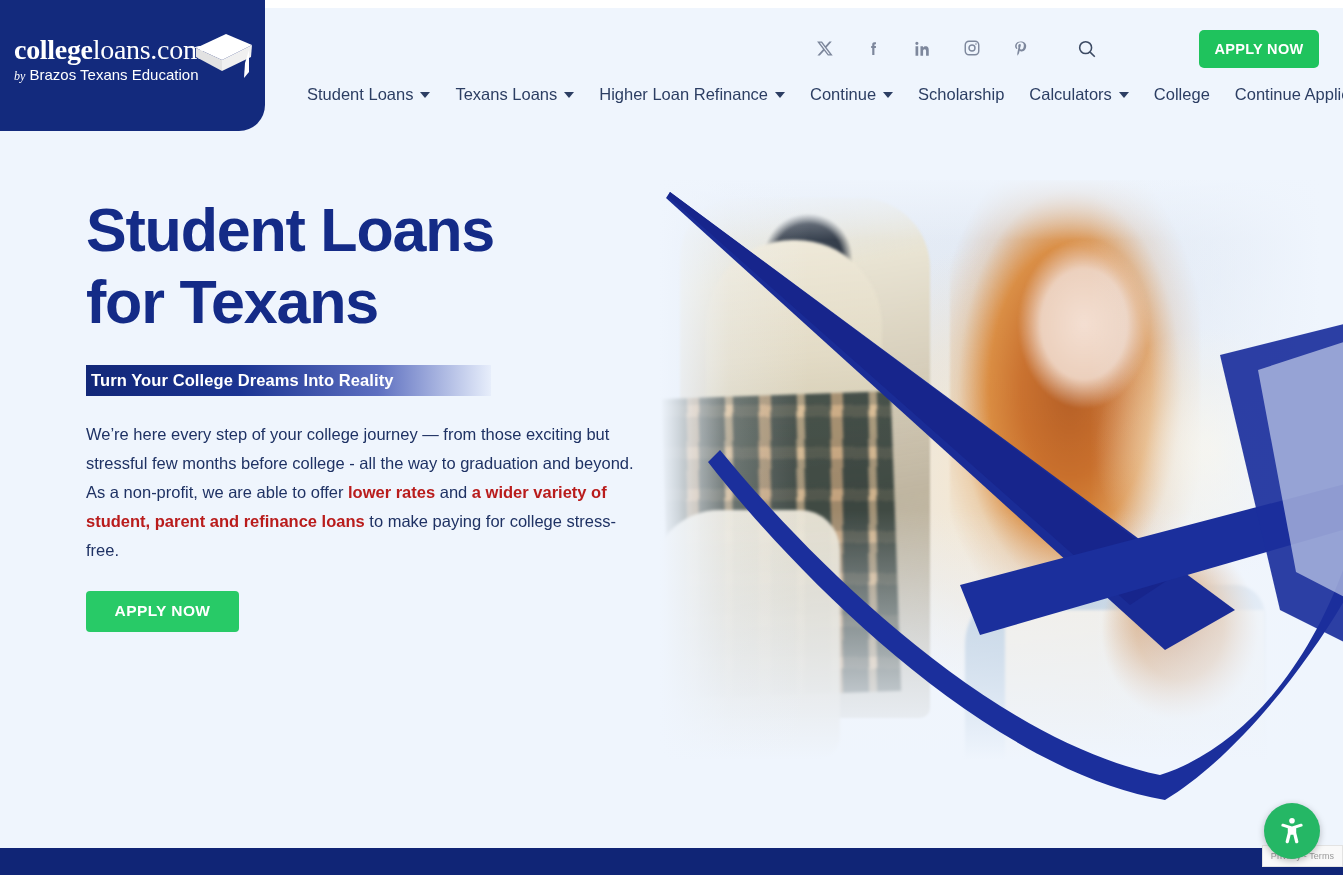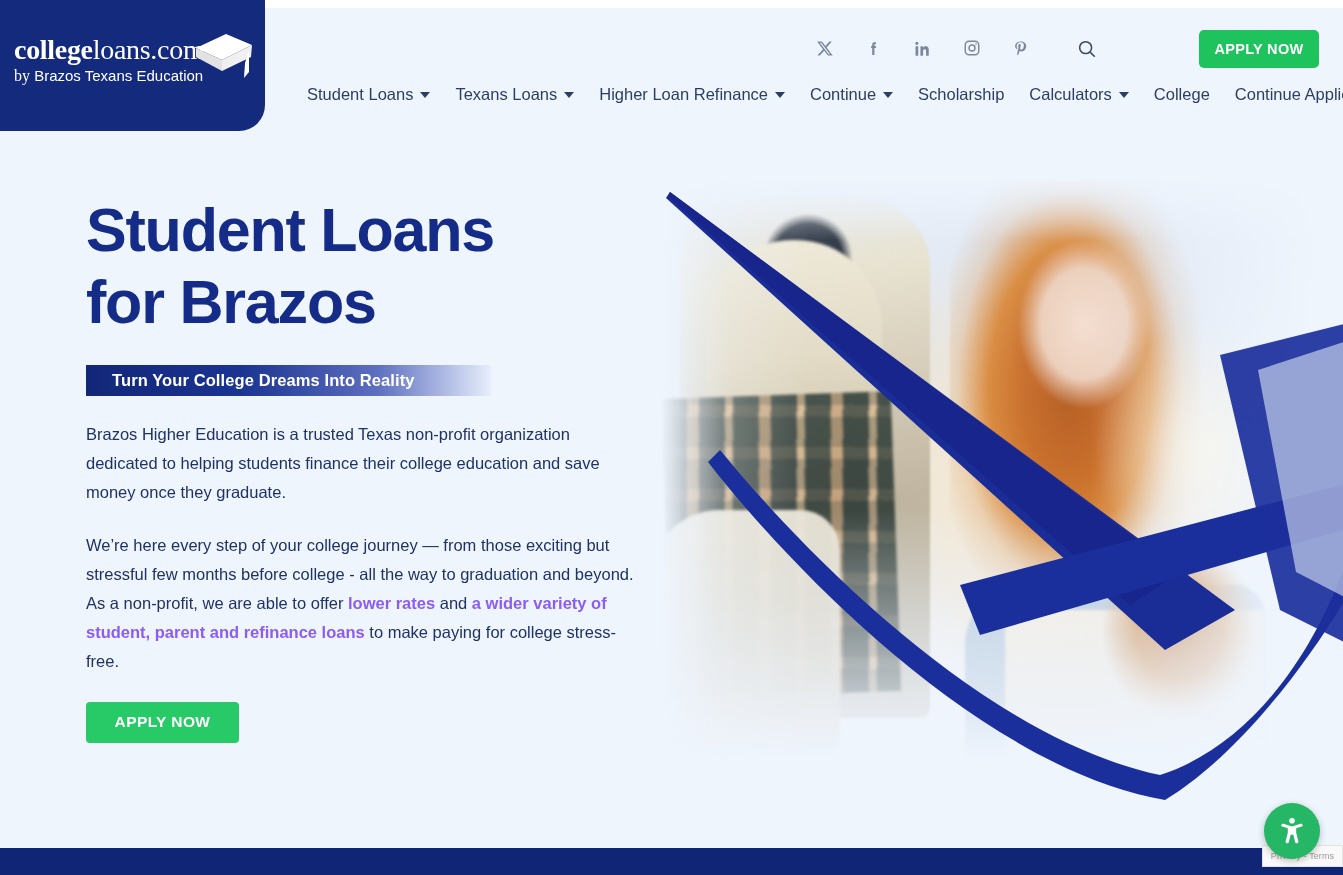--- a/index.html
+++ b/index.html
@@ -33,21 +33,21 @@
     font-family:"Liberation Serif", serif;
     font-size:28px; color:#ffffff; letter-spacing:-0.3px;
     white-space:nowrap; line-height:1;
   }
   .logo-line1 b { font-weight:700; }
   .logo-line1 i { font-weight:400; font-style:normal; }
   .logo-line2 {
     font-family:"Liberation Sans", sans-serif;
     font-size:15px; color:#ffffff; margin-top:3px; white-space:nowrap; line-height:1.1;
   }
-  .logo-line2 .by { font-family:"Liberation Serif", serif; font-size:16px; }
+  .logo-line2 .by { font-family:"Liberation Serif", serif; font-style:italic; font-size:12px; }
   .cap-icon { position:absolute; right:-6px; top:-6px; width:64px; height:52px; }
 
   
   .social-row {
     position:absolute; top:33px; left:800px;
     display:flex; align-items:center; gap:0px;
   }
   .social-ico {
     width:49px; height:30px;
     display:flex; align-items:center; justify-content:center;
@@ -92,28 +92,28 @@
   .hero-h1 {
     font-size:61px; font-weight:700; color:#142b87;
     line-height:1.18; letter-spacing:-1.2px;
   }
   .banner {
     margin-top:26px; width:405px; height:31px;
     background:linear-gradient(to right,#122778 0%,#1b3492 38%,#5d6fc0 72%,#e7eefb 100%);
     display:flex; align-items:center;
   }
   .banner span {
-    margin-left:26px; color:#ffffff; font-size:16.5px; font-weight:700;
+    margin-left:5px; color:#ffffff; font-size:16.5px; font-weight:700;
     letter-spacing:0.1px; white-space:nowrap;
   }
   .para {
     margin-top:24px; color:#1f3264; font-size:16.5px; line-height:29px;
     width:560px;
   }
-  .para b { font-weight:700; color:#8b5cf6; }
+  .para b { font-weight:700; color:#b91c1c; }
   .apply-hero {
     margin-top:26px; width:153px; height:41px; border:none; border-radius:4px;
     background:#28ca67; color:#ffffff;
     font-family:"Liberation Sans", sans-serif;
     font-size:15.5px; font-weight:700; letter-spacing:0.4px;
     cursor:pointer;
   }
 
   
   .hero-art {
@@ -341,28 +341,27 @@
     </div>
     <div class="nav-item">
       <span>Continue Application</span>
 
     </div>
   </nav>
 
   <div class="hero-text">
     <h1 class="hero-h1">
       <span>Student Loans</span><br>
-      <span>for Brazos</span>
+      <span>for Texans</span>
     </h1>
 
     <div class="banner">
       <span>Turn Your College Dreams Into Reality</span>
     </div>
 
-    <p class="para">Brazos Higher Education is a trusted Texas non-profit organization dedicated to helping students finance their college education and save money once they graduate.</p>
 
     <p class="para"><span>We’re here every step of your college journey — from those exciting but stressful few months before college - all the way to graduation and beyond. As a non-profit, we are able to offer </span><b>lower rates</b><span> and </span><b>a wider variety of student, parent and refinance loans</b><span> to make paying for college stress-free.</span></p>
 
 
     <button class="apply-hero">APPLY NOW</button>
   </div>
 
   <div class="bottom-bar"></div>
 
   <div class="recaptcha-badge">

